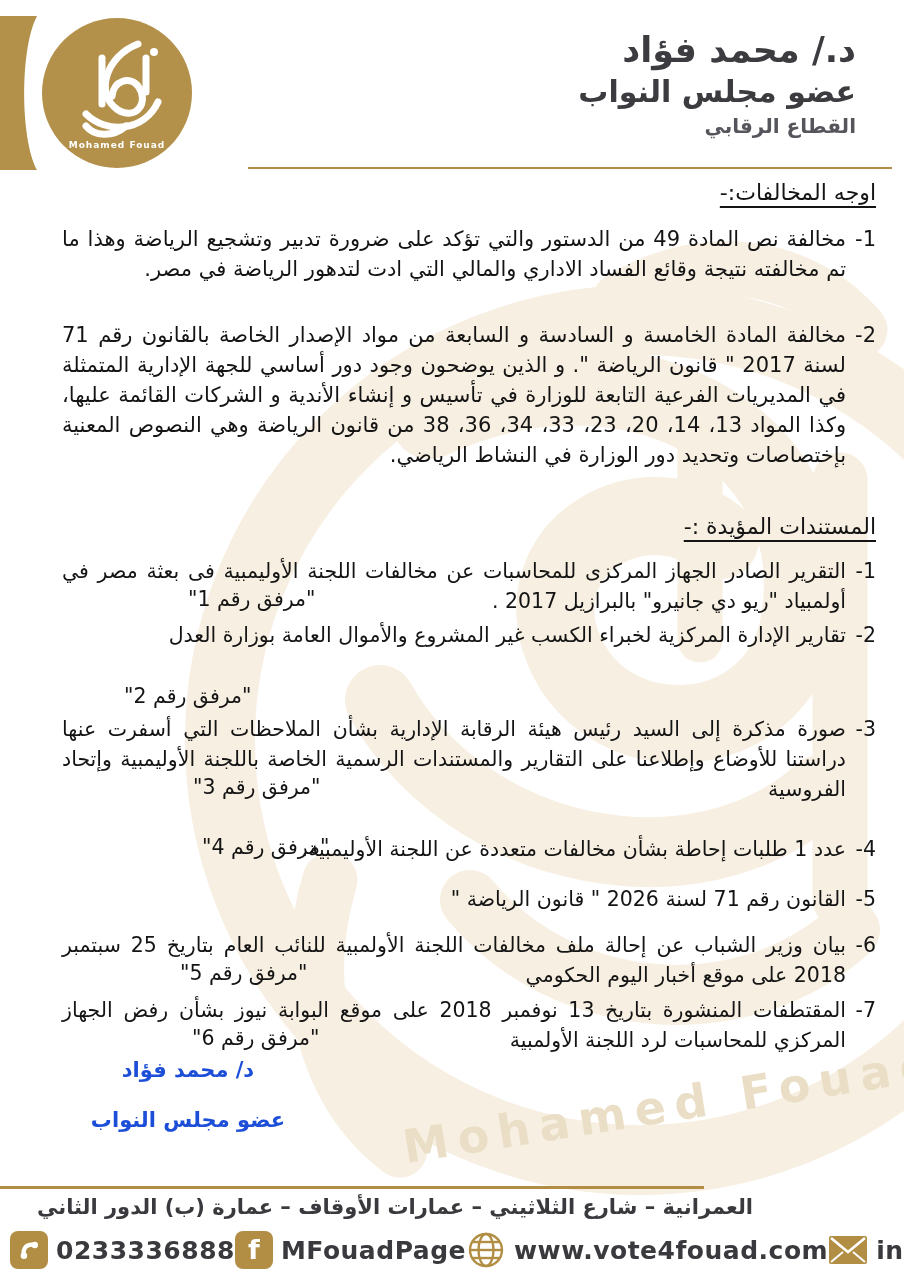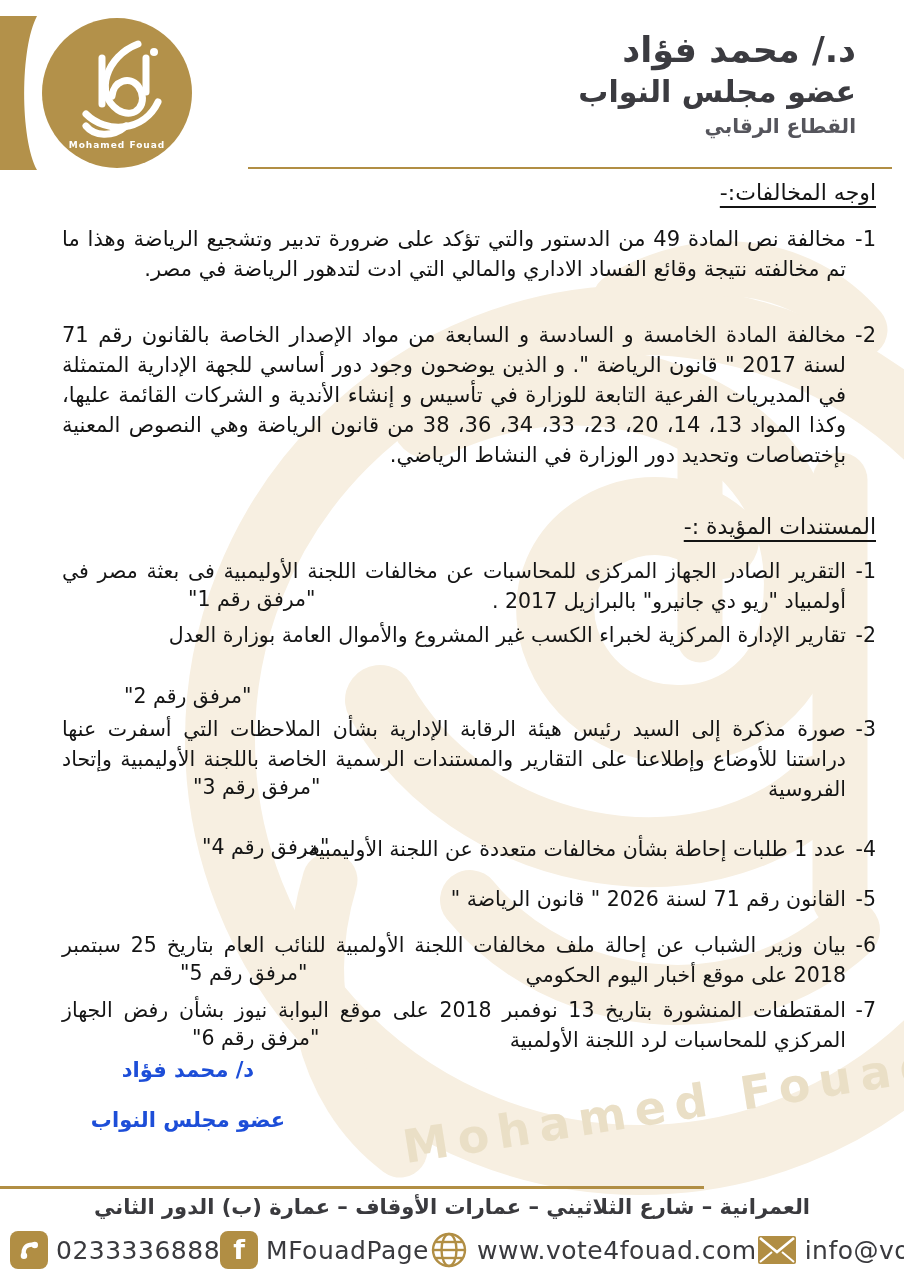--- a/index.html
+++ b/index.html
@@ -55,29 +55,29 @@
   
   .signature{
     position:absolute;left:78px;top:1058px;width:220px;z-index:2;
     text-align:center;direction:rtl;font-weight:bold;color:#1d4ed8;
   }
   .sig-name{font-size:21px;}
   .sig-title{font-size:21px;margin-top:26px;}
   
   .footer-divider{position:absolute;top:1186px;left:0;width:704px;height:3px;background:#b18e44;z-index:2;}
   .footer-address{
-    position:absolute;top:1195px;left:0;right:0;z-index:2;text-align:center;direction:rtl;
-    font-size:21px;font-weight:bold;color:#3a3a3e;
+    position:absolute;top:1195px;left:0;right:0;z-index:2;text-align:left;direction:rtl;
+    font-size:21px;font-weight:bold;color:#3a3a3e;padding-left:37px;
   }
   .contacts{
     position:absolute;top:1226px;left:10px;right:10px;height:48px;z-index:2;
     display:flex;justify-content:space-between;align-items:center;
   }
   .contact{display:flex;align-items:center;gap:8px;}
-  .contact .val{font-size:25px;font-weight:normal;color:#3a3a3e;letter-spacing:0.5px;}
+  .contact .val{font-size:25px;font-weight:bold;color:#3a3a3e;letter-spacing:0.5px;}
   .badge{
     width:38px;height:38px;border-radius:8px;background:#b18e44;
     display:flex;align-items:center;justify-content:center;flex:0 0 auto;
   }
   .badge .f-letter{color:#fff;font-size:27px;font-weight:bold;line-height:1;transform:translateY(-1px);}
 </style>
 </head>
 <body>
 
 <div class="page">

